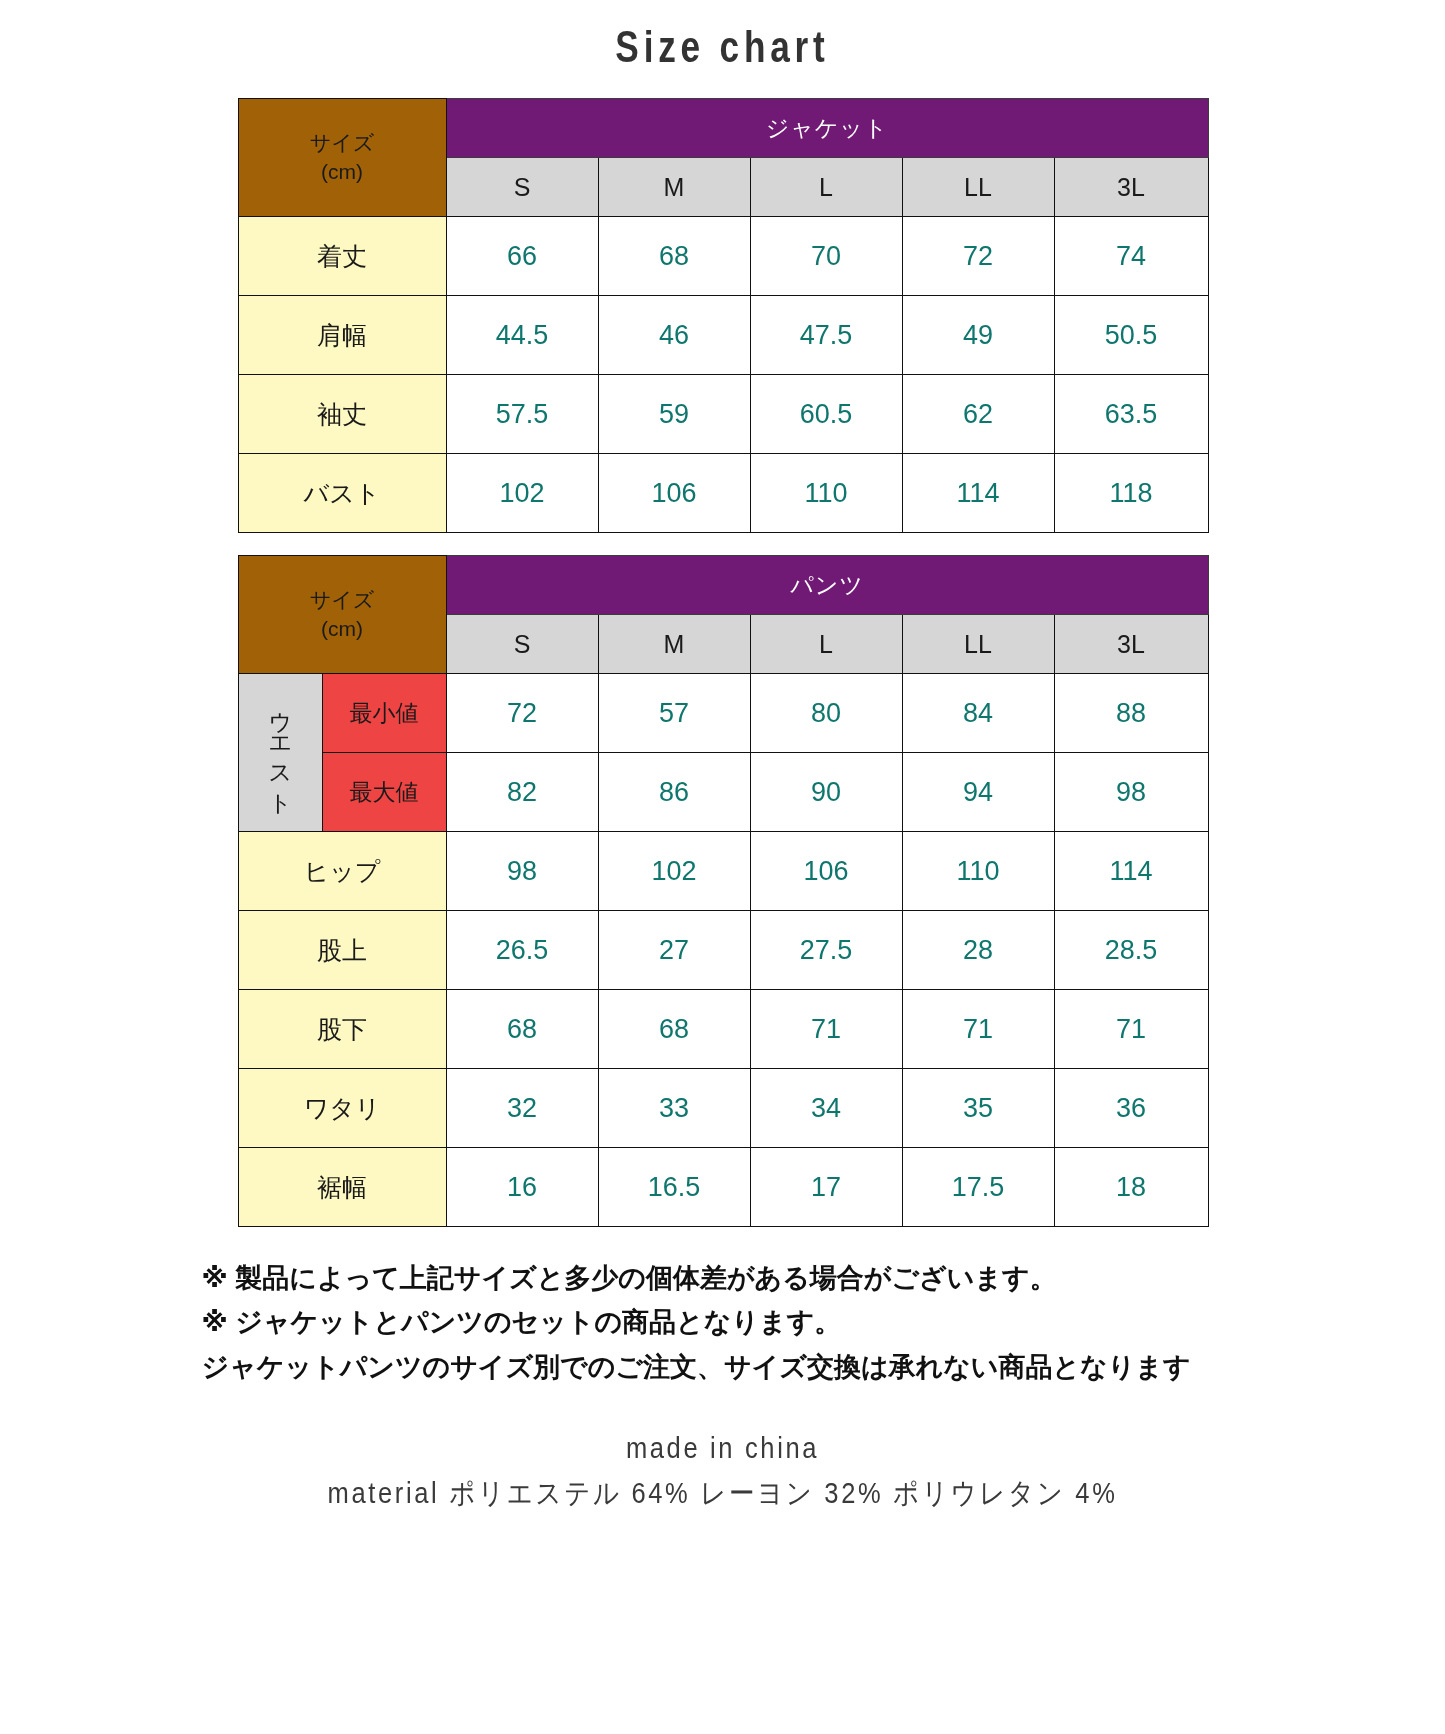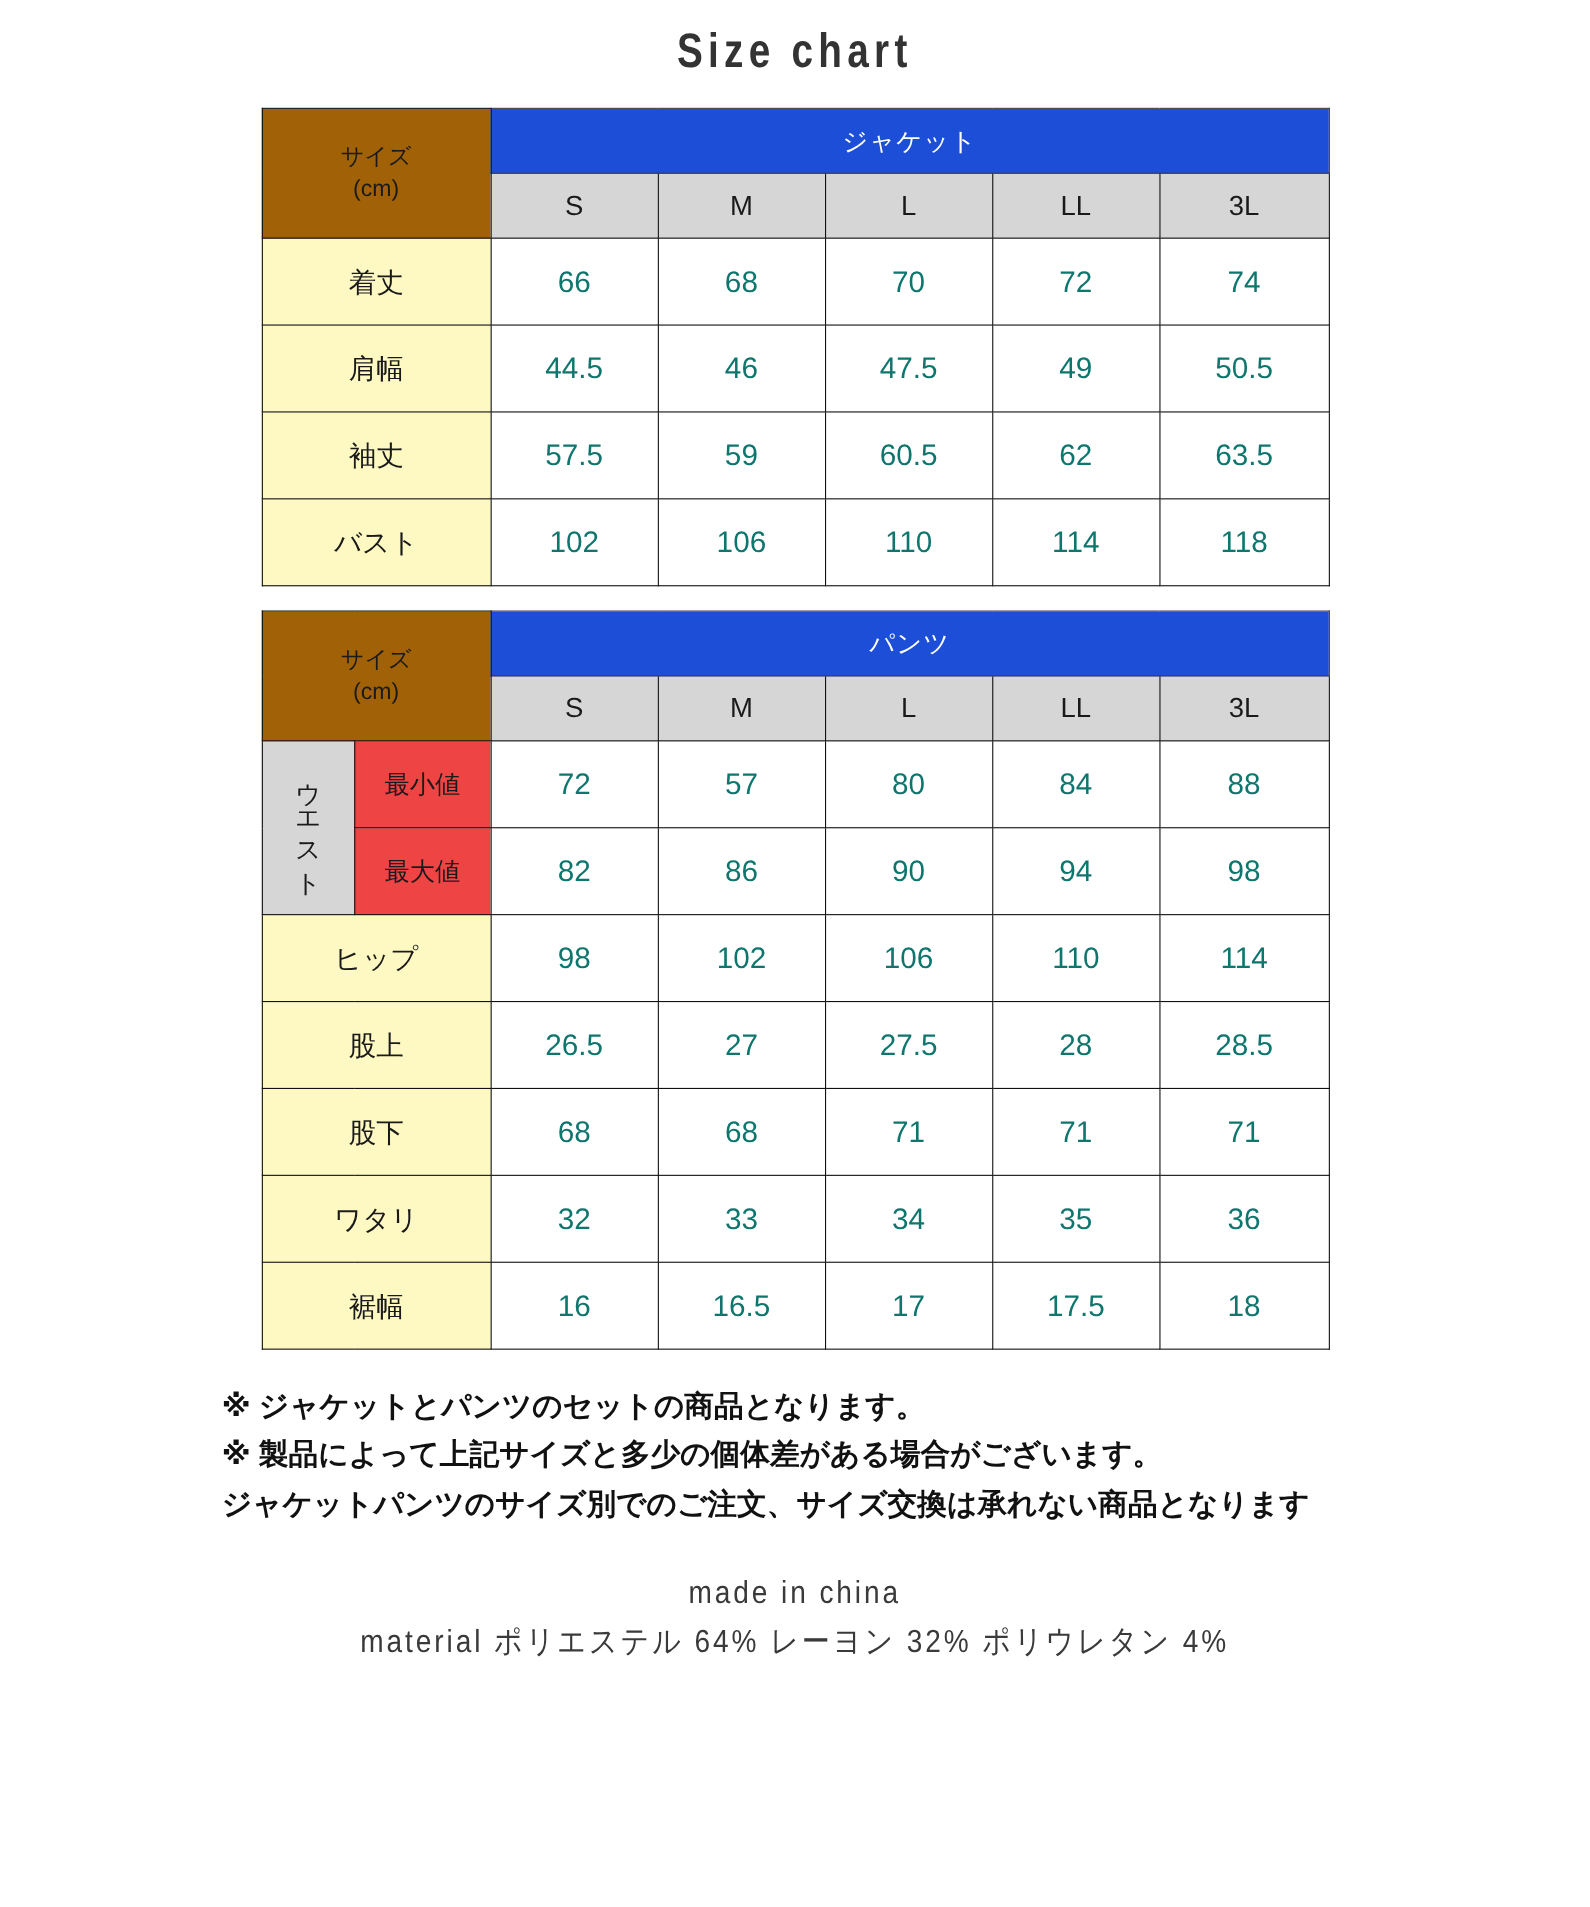--- a/index.html
+++ b/index.html
@@ -58,21 +58,21 @@
 
   
   col.c-label  { width: 208px; }
   col.c-label1 { width: 84px; }
   col.c-label2 { width: 124px; }
   col.c-size   { width: 152px; }
   col.c-size-l { width: 154px; }
 
   
   .band {
-    background: #1d4ed8;
+    background: #701a75;
     color: #ffffff;
     font-size: 23px;
     height: 58px;
     letter-spacing: 1px;
     border-color: #3c3c3c !important;
   }
   .corner {
     background: #a16207;
     font-size: 21px;
     line-height: 1.35;
@@ -303,22 +303,22 @@
           <td class="val">16.5</td>
           <td class="val">17</td>
           <td class="val">17.5</td>
           <td class="val">18</td>
         </tr>
       </tbody>
     </table>
   </div>
 
   <div class="notes">
+    <div class="note">※ 製品によって上記サイズと多少の個体差がある場合がございます。</div>
     <div class="note">※ ジャケットとパンツのセットの商品となります。</div>
-    <div class="note">※ 製品によって上記サイズと多少の個体差がある場合がございます。</div>
     <div class="note note-tight">ジャケットパンツのサイズ別でのご注文、サイズ交換は承れない商品となります</div>
   </div>
 
   <div class="footer">
     <div class="footer-line">made in china</div>
     <div class="footer-line">material ポリエステル 64% レーヨン 32% ポリウレタン 4%</div>
   </div>
 
 </div>
 

